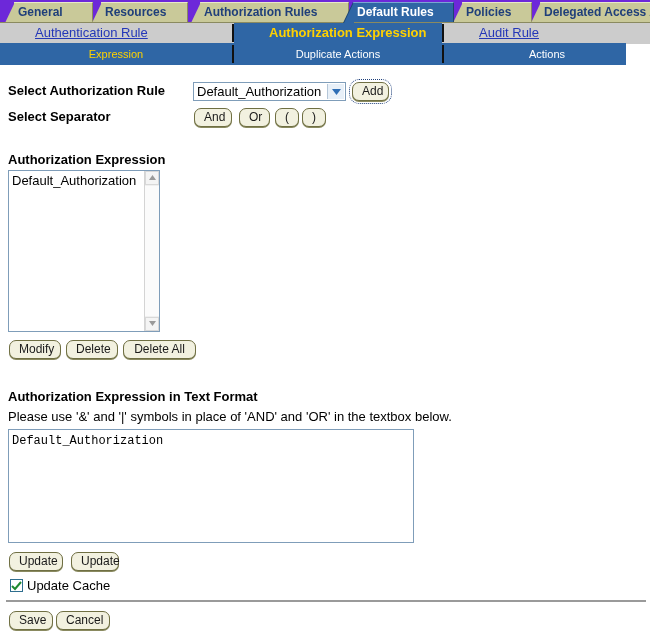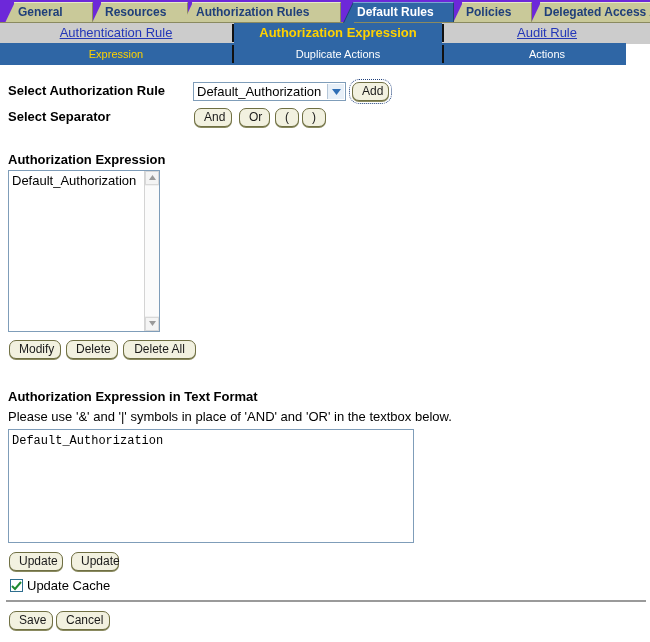--- a/index.html
+++ b/index.html
@@ -78,23 +78,24 @@
     left: 0; top: 22px;
     width: 650px; height: 21px;
     background: #cccccc;
     border-top: 1px solid #8a8a60;
   }
   .subnav-cell {
     position: absolute;
     top: 0;
     height: 20px;
     line-height: 20px;
-    text-align: center;
-    font-size: 13px;
-    box-sizing: border-box;
+    text-align: left;
+    font-size: 13px;
+    box-sizing: border-box;
+    padding-left: 35px;
   }
   .subnav-cell .subnav-label {
     font-weight: bold;
   }
   .subnav-cell.inactive .subnav-label {
     color: #2437b8;
     text-decoration: underline;
     font-weight: normal;
     font-size: 13px;
   }
@@ -300,21 +301,21 @@
 </head>
 <body>
 
 <div id="tabstrip">
   <div class="tab" style="left:14px;  width:79px;">
       <span class="tab-label">General</span>
     </div>
   <div class="tab" style="left:101px; width:87px;">
       <span class="tab-label">Resources</span>
     </div>
-  <div class="tab" style="left:192px; width:149px;">
+  <div class="tab" style="left:200px; width:149px;">
       <span class="tab-label">Authorization Rules</span>
     </div>
   <div class="tab active" style="left:353px; width:101px;">
       <span class="tab-label">Default Rules</span>
     </div>
   <div class="tab" style="left:462px; width:70px;">
       <span class="tab-label">Policies</span>
     </div>
   <div class="tab" style="left:540px; width:170px;">
       <span class="tab-label">Delegated Access Admins</span>

